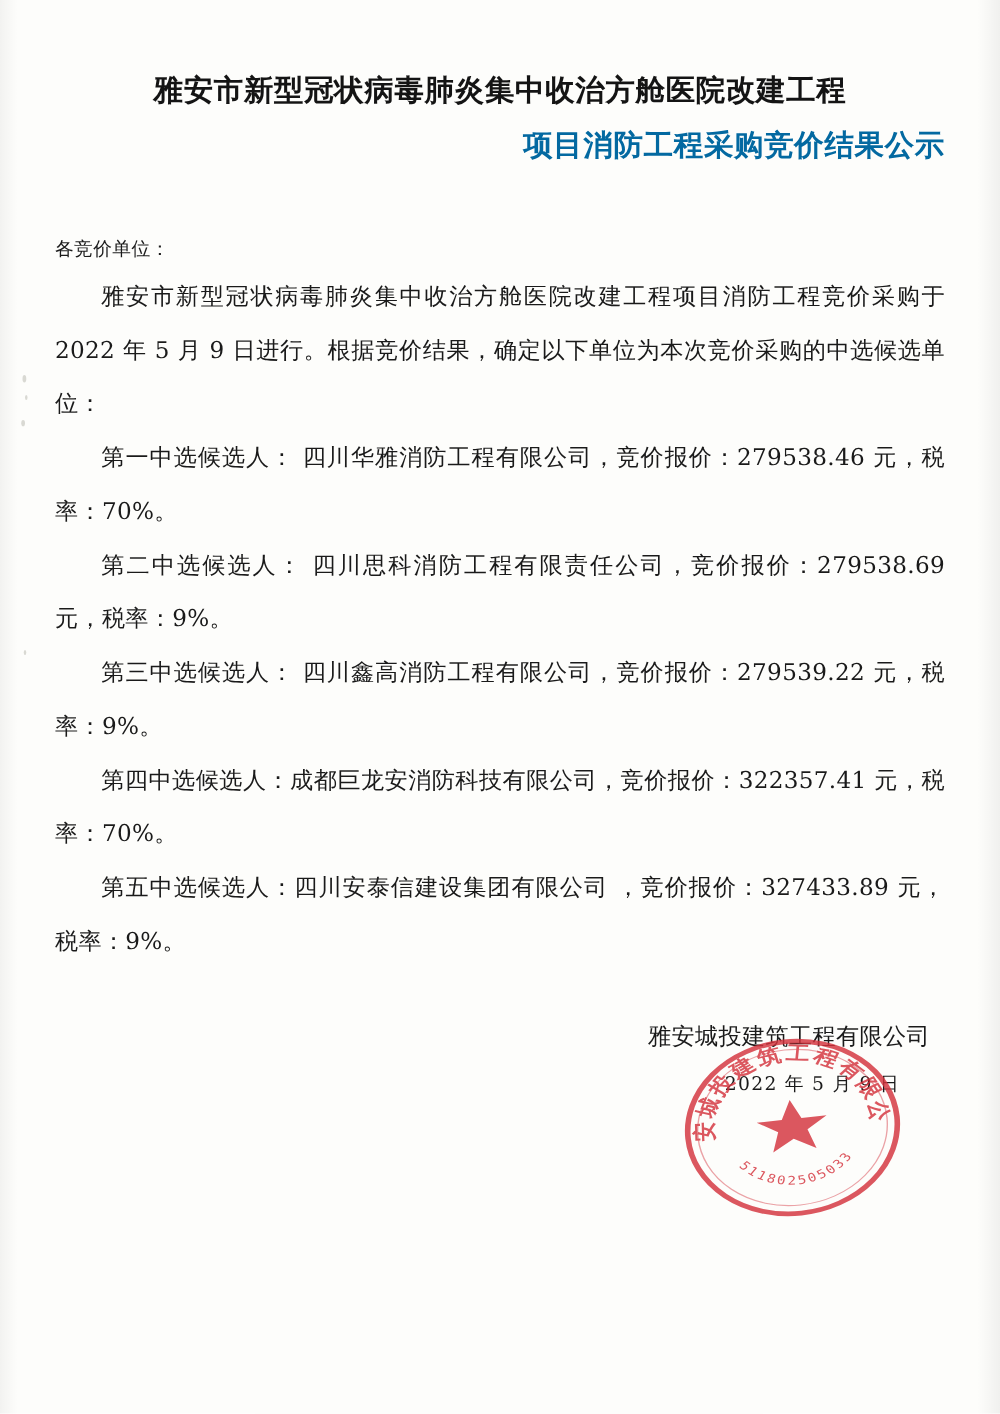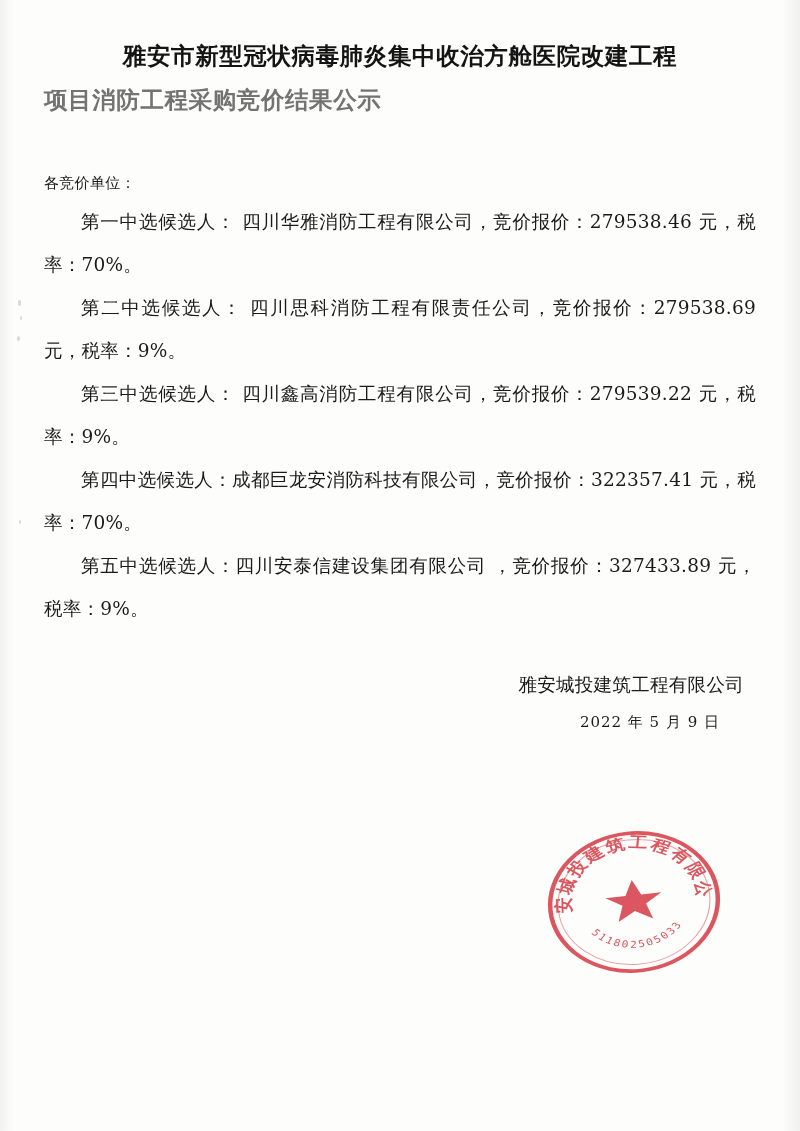--- a/index.html
+++ b/index.html
@@ -33,38 +33,38 @@
     content: "";
     position: absolute;
     right: 0; top: 0; bottom: 0;
     width: 18px;
     background: linear-gradient(to left, rgba(0,0,0,0.05), rgba(0,0,0,0));
     pointer-events: none;
   }
   .doc {
     position: absolute;
     left: 44px;
-    top: 34px;
+    top: 50px;
     width: 712px;
   }
   .title {
     text-align: center;
     font-weight: bold;
     font-size: 23.5px;
     line-height: 44px;
     letter-spacing: 0.6px;
     color: #141414;
   }
   .title-line-2 {
-    text-align: left;
+    text-align: right;
     font-weight: bold;
     font-size: 23.5px;
     line-height: 44px;
     letter-spacing: 0.6px;
-    color: #737373;
+    color: #0369a1;
   }
   .salutation {
     margin-top: 44px;
     font-size: 15px;
     line-height: 34px;
     letter-spacing: 0.3px;
   }
   p.body {
     margin: 0;
     font-size: 18.5px;
@@ -116,20 +116,21 @@
 
 <div class="page">
 
   <div class="doc">
 
     <div class="title">雅安市新型冠状病毒肺炎集中收治方舱医院改建工程</div>
     <div class="title-line-2">项目消防工程采购竞价结果公示</div>
 
     <div class="salutation">各竞价单位：</div>
 
+    <p class="body indent">雅安市新型冠状病毒肺炎集中收治方舱医院改建工程项目消防工程竞价采购于 2022 年 5 月 9 日进行。根据竞价结果，确定以下单位为本次竞价采购的中选候选单位：</p>
     <p class="body indent">第一中选候选人： 四川华雅消防工程有限公司，竞价报价：279538.46 元，税率：70%。</p>
     <p class="body indent">第二中选候选人： 四川思科消防工程有限责任公司，竞价报价：279538.69 元，税率：9%。</p>
     <p class="body indent">第三中选候选人： 四川鑫高消防工程有限公司，竞价报价：279539.22 元，税率：9%。</p>
     <p class="body indent">第四中选候选人：成都巨龙安消防科技有限公司，竞价报价：322357.41 元，税率：70%。</p>
     <p class="body indent">第五中选候选人：四川安泰信建设集团有限公司 ，竞价报价：327433.89 元，税率：9%。</p>
 
     <div class="signature">雅安城投建筑工程有限公司</div>
     <div class="sig-date">2022 年 5 月  9 日</div>
   </div>
 

